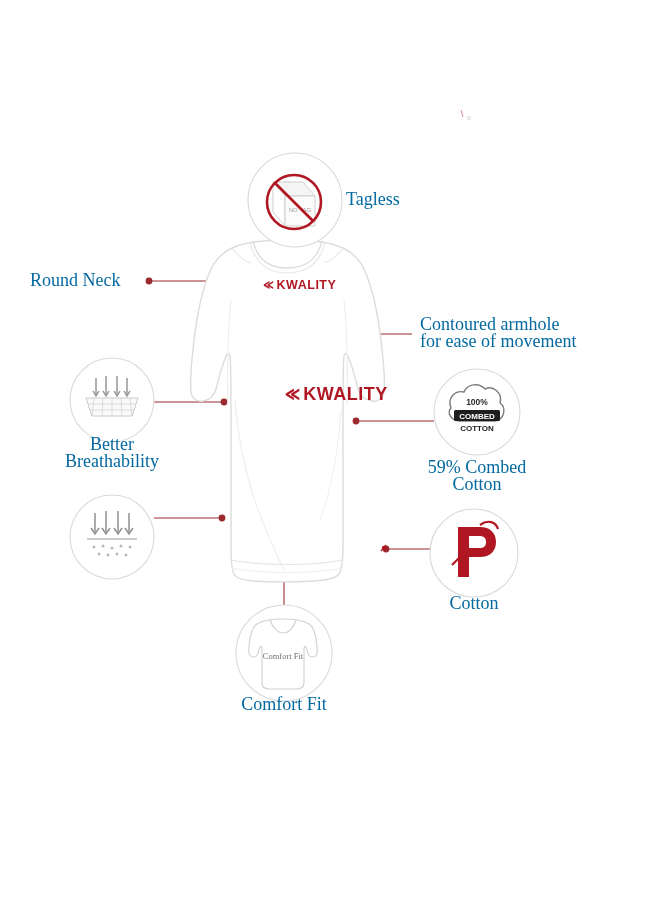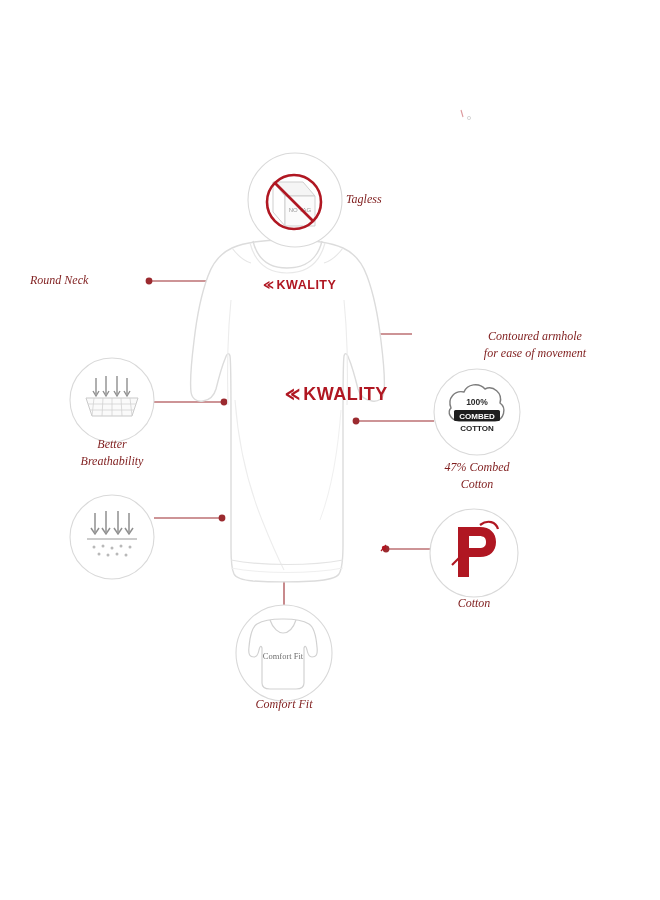--- a/index.html
+++ b/index.html
@@ -17,26 +17,25 @@
   }
   #svg-layer {
     position: absolute;
     left: 0;
     top: 0;
     width: 660px;
     height: 900px;
   }
   .label {
     position: absolute;
-    color: #7f1d1d;
-    font-size: 12px;
+    color: #0369a1;
+    font-size: 18px;
     line-height: 17px;
     font-family: "Liberation Serif", serif;
     white-space: pre-line;
-    font-style: italic;
   }
   .label.center { text-align: center; }
   .label.right { }
   .label.left { text-align: left; }
 
   .brand {
     position: absolute;
     font-family: "Liberation Sans", sans-serif;
     font-weight: bold;
     letter-spacing: 0.5px;
@@ -270,27 +269,27 @@
   </div>
 
   <div class="brand" style="left:283px; top:383px; font-size:18px;">
     <span class="chev">≪</span><span>KWALITY</span>
   </div>
 
   <div class="label left" style="left:346px; top:191px;">Tagless</div>
 
   <div class="label right" style="left:30px; top:272px; width:112px;">Round Neck</div>
 
-  <div class="label left" style="left:420px; top:328px; width:230px;text-align:center;">Contoured armhole
+  <div class="label left" style="left:420px; top:316px; width:230px;">Contoured armhole
 for ease of movement</div>
 
   <div class="label center" style="left:32px; top:436px; width:160px;">Better
 Breathability</div>
 
-  <div class="label center" style="left:397px; top:459px; width:160px;">47% Combed
+  <div class="label center" style="left:397px; top:459px; width:160px;">59% Combed
 Cotton</div>
 
 
   <div class="label center" style="left:414px; top:595px; width:120px;">Cotton</div>
 
   <div class="label center" style="left:204px; top:696px; width:160px;">Comfort Fit</div>
 
 </div>
 
 </body></html>

